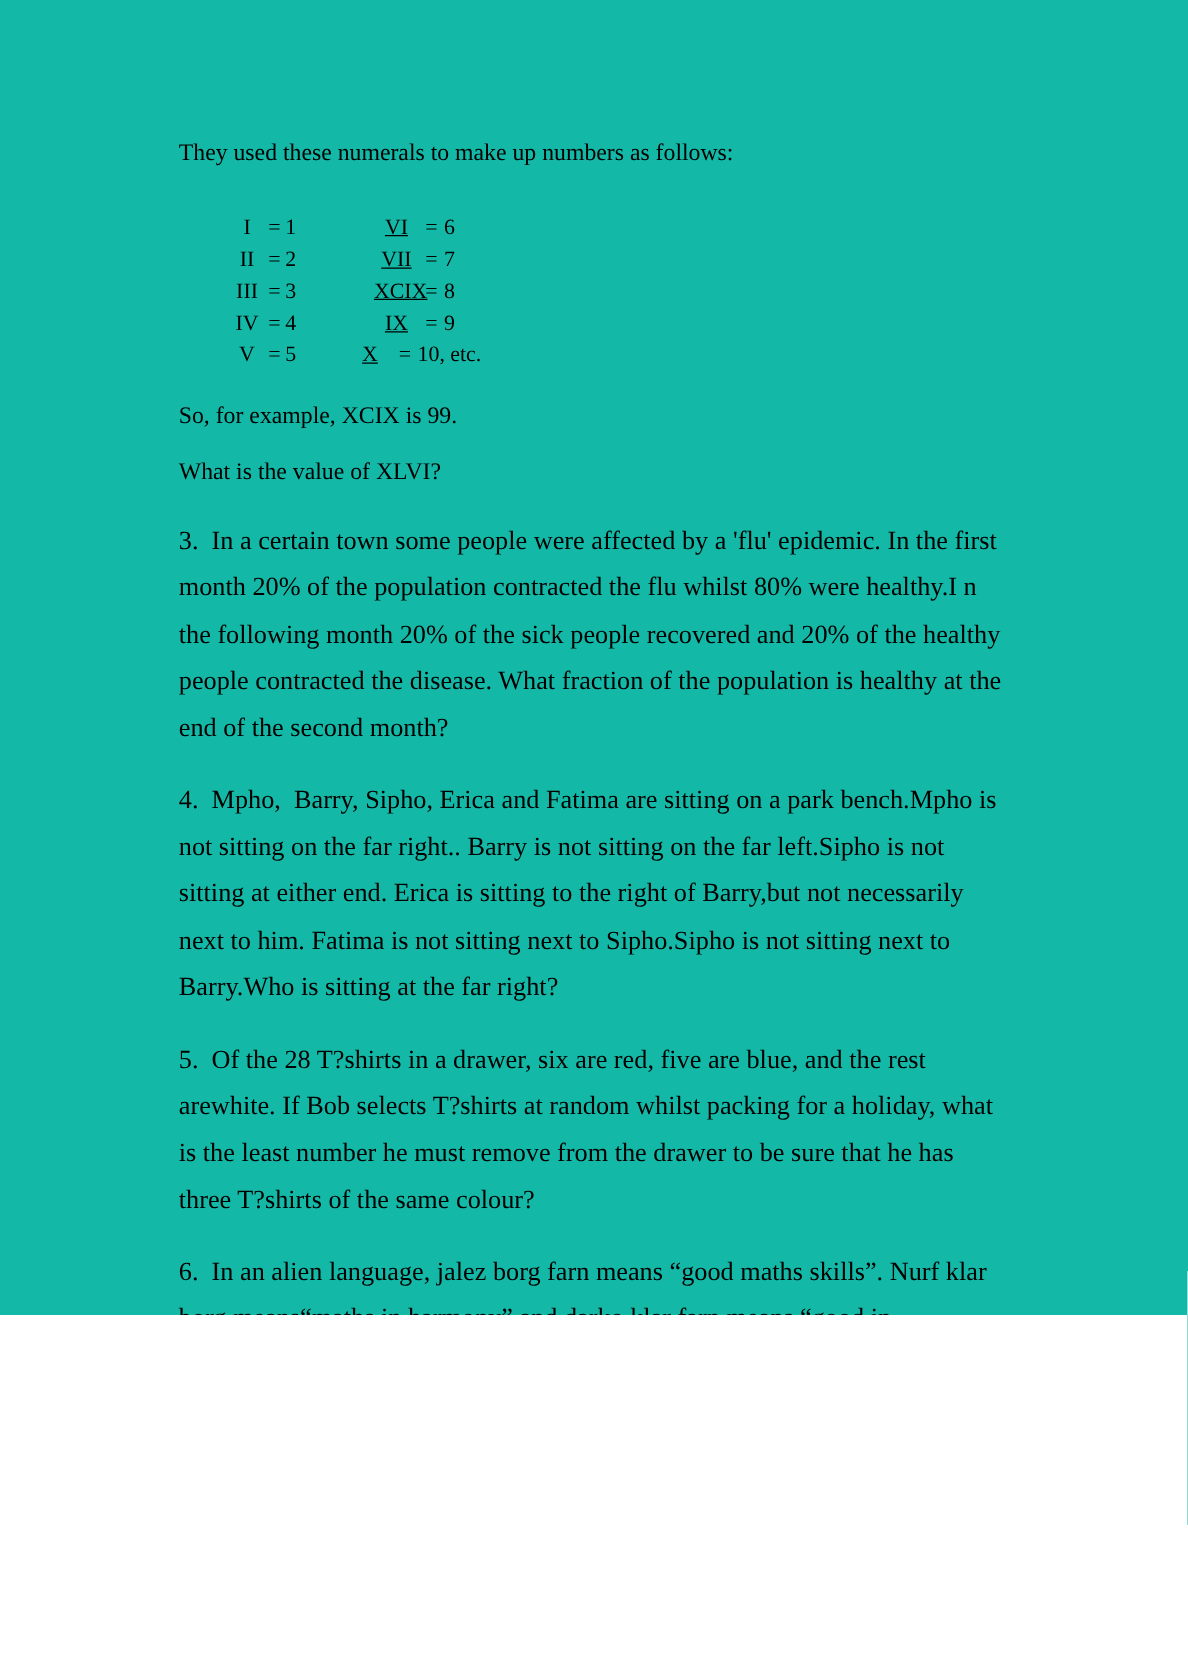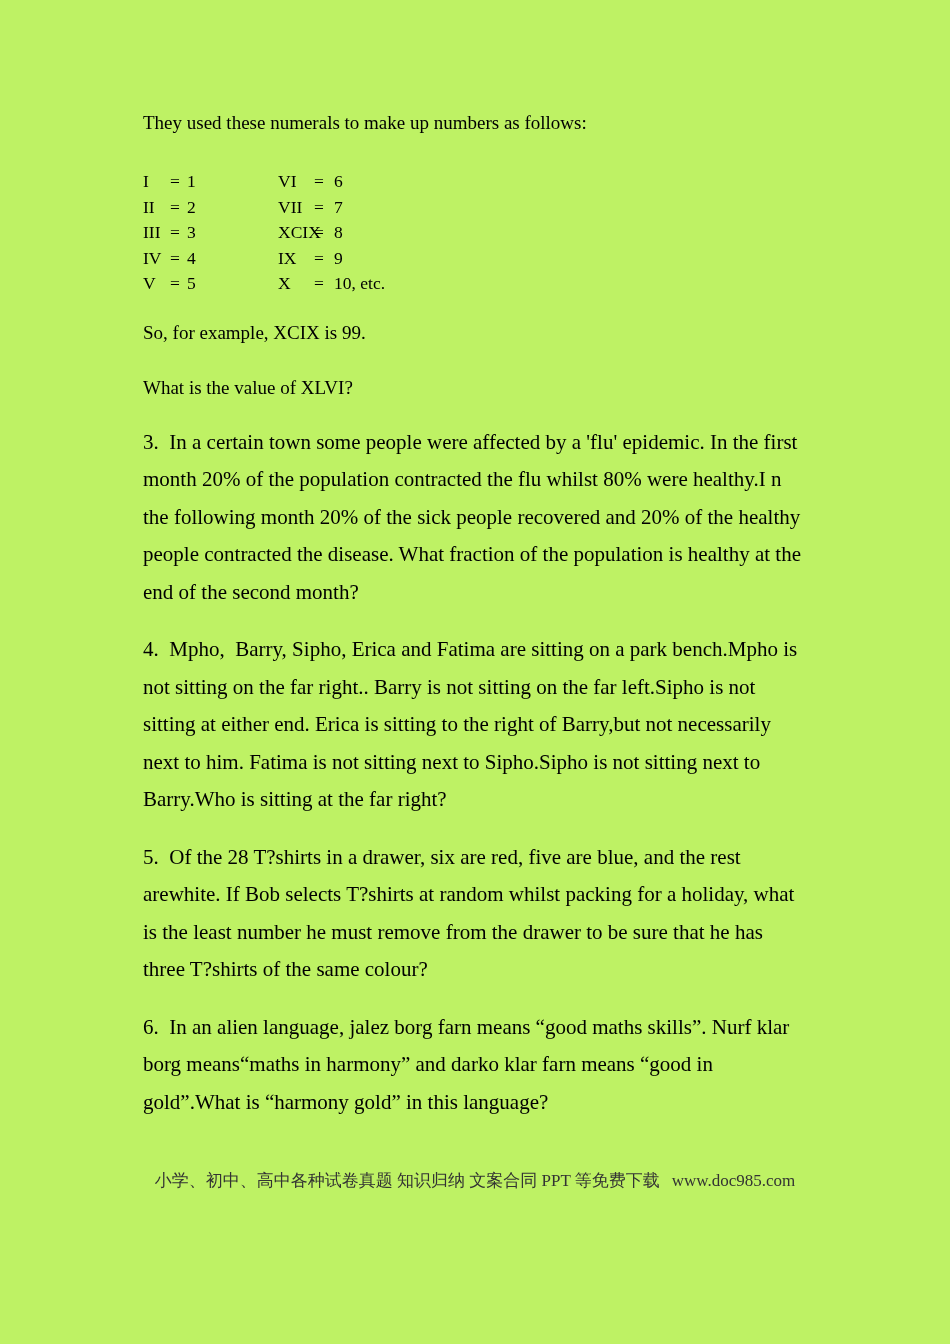--- a/index.html
+++ b/index.html
@@ -1,45 +1,45 @@
 <!DOCTYPE html>
 <html><head>
 <meta charset="utf-8">
 <style>
   * { margin: 0; padding: 0; box-sizing: border-box; }
   html, body { background: #ffffff; }
   .page {
     position: relative;
     width: 950px;
-    height: 1344px;
-    background: #bef264;
+    height: 1052px;
+    background: #14b8a6;
     color: #000000;
     font-family: "Liberation Serif", "DejaVu Serif", serif;
     overflow: hidden;
   }
   .content { padding: 111px 143px 0 143px; }
 
   .intro, .example, .question {
     font-size: 19px;
     line-height: 24px;
     white-space: pre-wrap;
   }
 
   .num-table { margin-top: 34px; font-size: 17.5px; }
   .num-col { display: inline-block; vertical-align: top; }
   .num-col.left  { width: 135px; }
-  .num-row { line-height: 25.5px; }
+  .num-row { line-height: 25.5px; text-align: center; }
   .num-row span { display: inline-block; }
   .num-col.left  .n { width: 27px; }
   .num-col.left  .e { width: 17px; }
-  .num-col.right .n { width: 36px; }
+  .num-col.right .n { width: 36px; text-decoration: underline; }
   .num-col.right .e { width: 20px; }
 
   .example  { margin-top: 24px; }
-  .question { margin-top: 31px; }
+  .question { margin-top: 21px; }
 
   .problem {
     margin-top: 20px;
     font-size: 21px;
     line-height: 37.5px;
     white-space: pre-wrap;
   }
   .problem.first { margin-top: 24px; }
 
   .footer {

